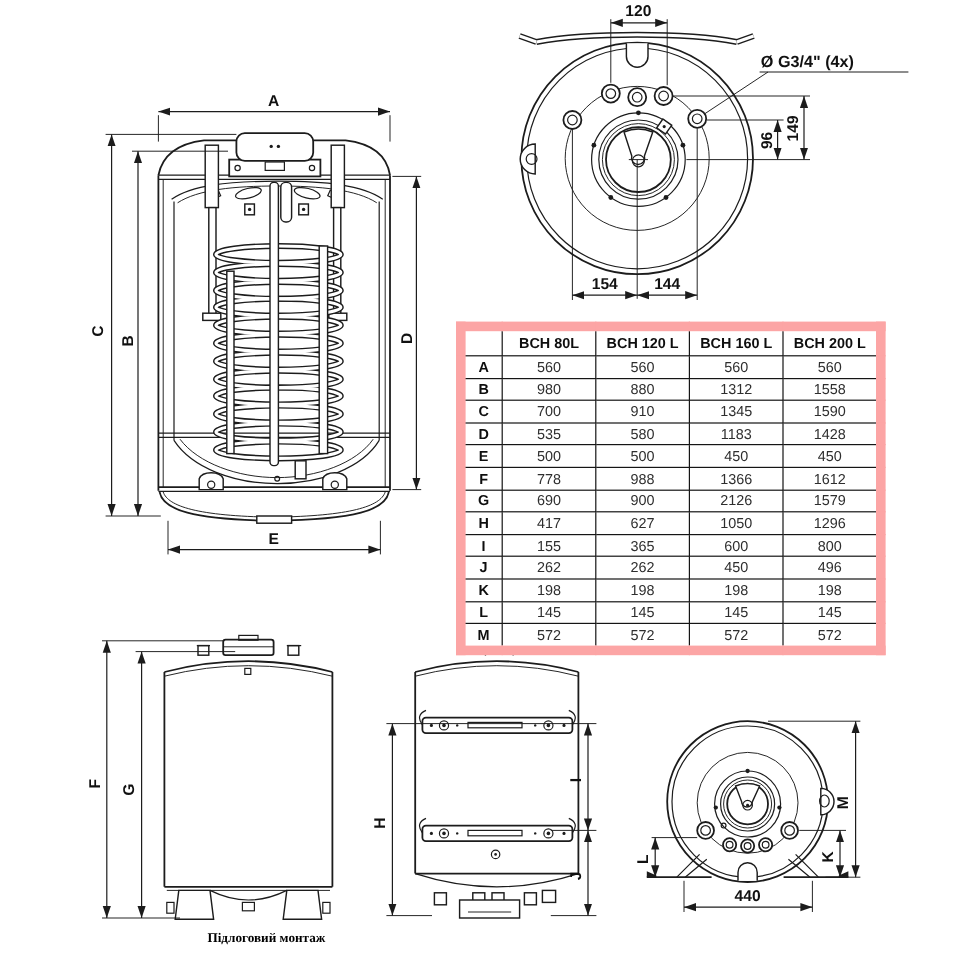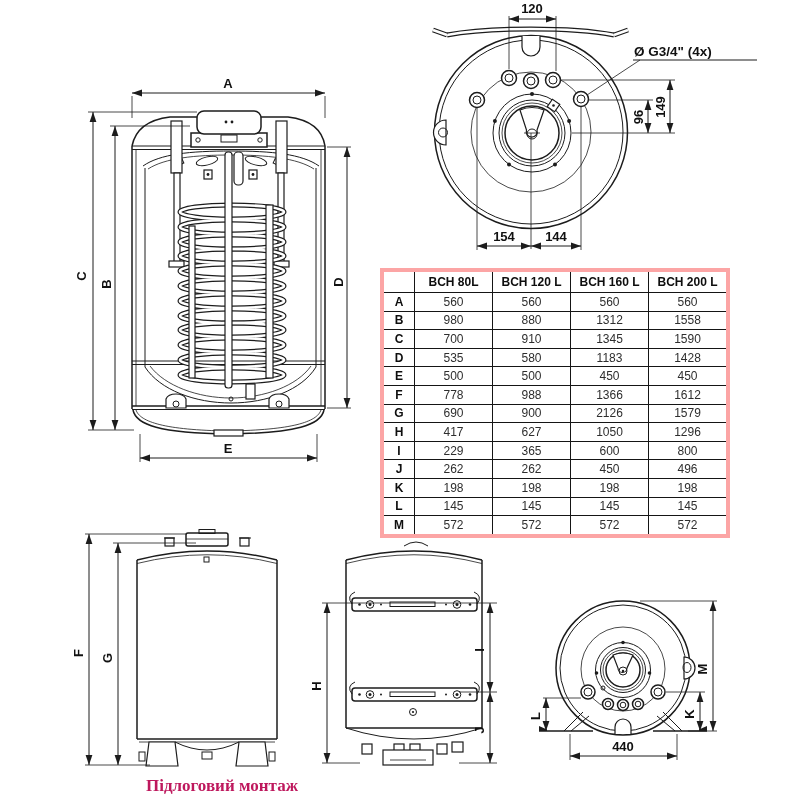--- a/index.html
+++ b/index.html
@@ -14,29 +14,29 @@
   .wf2{fill:#ffffff;stroke:#1c1c1c;stroke-width:1.5;}
   .dk{fill:#1c1c1c;stroke:none;}
   .dim{fill:none;stroke:#1c1c1c;stroke-width:1;}
   .ext{fill:none;stroke:#1c1c1c;stroke-width:0.8;}
   .pip1{fill:none;stroke:#1c1c1c;stroke-width:5;}
   .pip2{fill:none;stroke:#ffffff;stroke-width:2.6;}
   text.dl{font-family:"Liberation Sans",sans-serif;font-weight:bold;font-size:13px;fill:#111;text-anchor:middle;}
   text.note{font-family:"Liberation Sans",sans-serif;font-weight:bold;font-size:13.5px;fill:#111;}
   
   .dims-table{position:absolute;left:380px;top:268px;}
-  .dims-table table{border-collapse:collapse;table-layout:fixed;border:4px solid #fca5a5;padding-left:20px;}
+  .dims-table table{border-collapse:collapse;table-layout:fixed;border:8px solid #fca5a5;padding-left:20px;}
   .dims-table th,.dims-table td{border:1px solid #151515;text-align:center;padding:0;overflow:hidden;}
   .dims-table th{width:77px;height:20px;font-size:12px;font-weight:bold;color:#0e0e0e;}
   .dims-table th.c0{width:30px;}
   .dims-table td{height:17.6px;font-size:12px;color:#2e2e2e;}
   .dims-table td.letter{font-weight:bold;color:#0e0e0e;}
   
   .caption{position:absolute;font-family:"Liberation Serif",serif;font-weight:bold;
-           font-size:17px;color:#be185d;text-align:center;white-space:nowrap;}
+           font-size:11px;color:#000000;text-align:center;white-space:nowrap;}
   .cap-floor{left:98px;top:776px;width:248px;}
   .cap-wall{left:428px;top:776px;width:244px;}
 </style>
 </head>
 <body>
 
 <div class="page">
 
 <svg class="art" width="800" height="800" viewBox="0 0 800 800">
   <defs>
@@ -413,21 +413,21 @@
     </tr>
     <tr>
       <td class="letter">H</td>
       <td>417</td>
       <td>627</td>
       <td>1050</td>
       <td>1296</td>
     </tr>
     <tr>
       <td class="letter">I</td>
-      <td>229</td>
+      <td>155</td>
       <td>365</td>
       <td>600</td>
       <td>800</td>
     </tr>
     <tr>
       <td class="letter">J</td>
       <td>262</td>
       <td>262</td>
       <td>450</td>
       <td>496</td>

